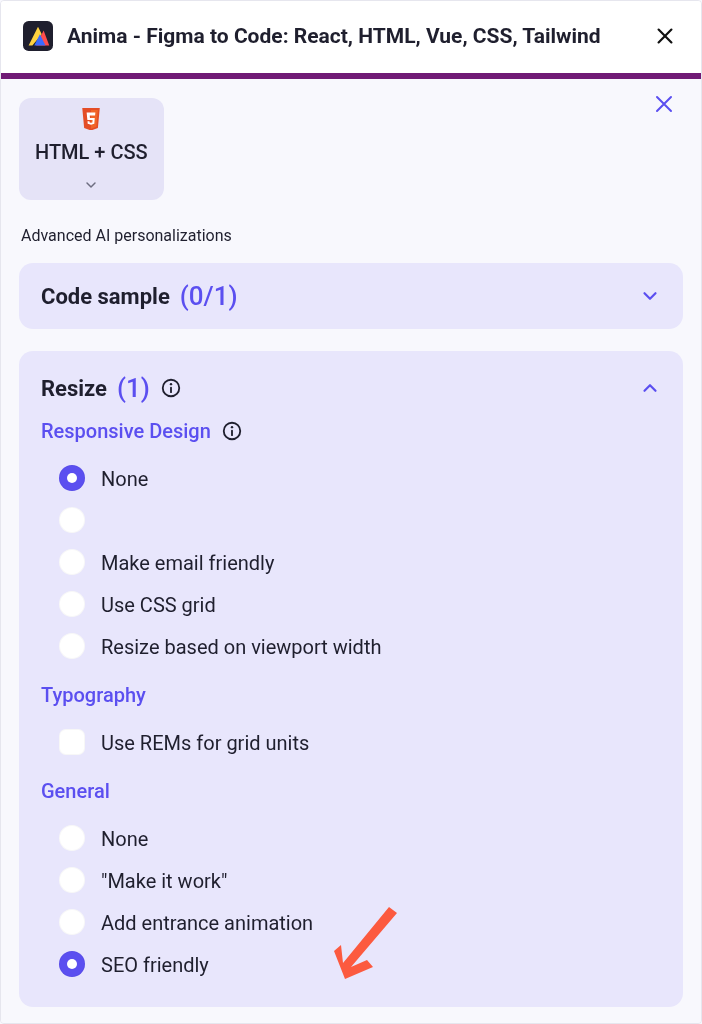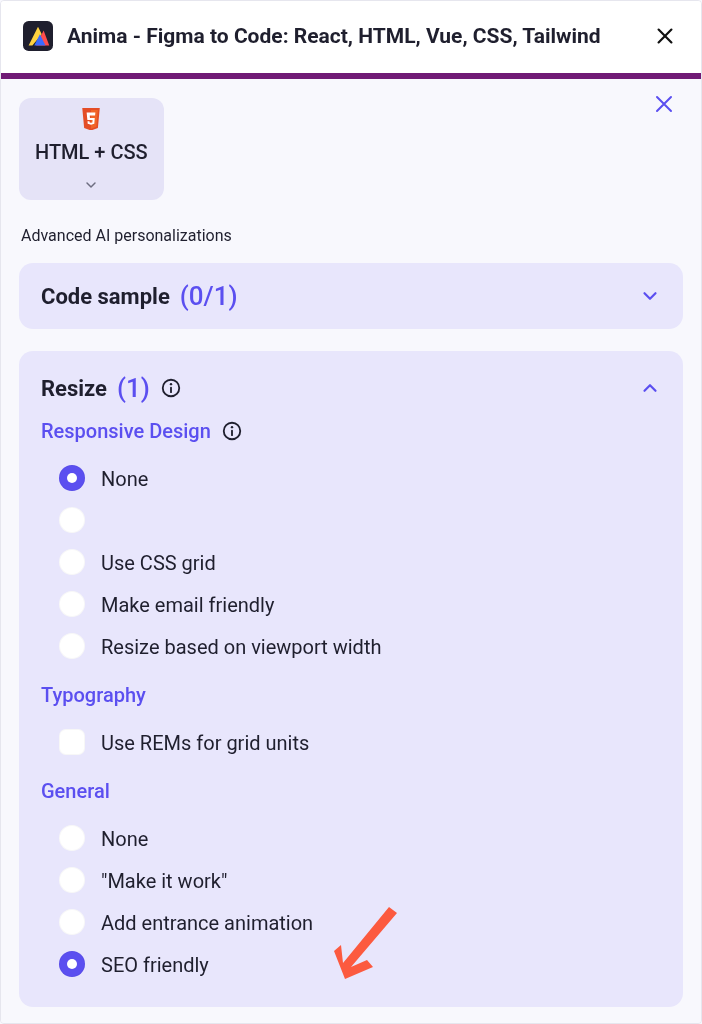--- a/index.html
+++ b/index.html
@@ -237,25 +237,25 @@
     </div>
     <div class="opt">
       <span class="radio selected"></span>
       <span>None</span>
     </div>
     <div class="opt">
       <span class="radio"></span>
     </div>
     <div class="opt">
       <span class="radio"></span>
+      <span>Make email friendly</span>
+    </div>
+    <div class="opt">
+      <span class="radio"></span>
       <span>Use CSS grid</span>
-    </div>
-    <div class="opt">
-      <span class="radio"></span>
-      <span>Make email friendly</span>
     </div>
     <div class="opt">
       <span class="radio"></span>
       <span>Resize based on viewport width</span>
     </div>
 
     <div class="group-title">
       <span>Typography</span>
     </div>
     <div class="opt">

